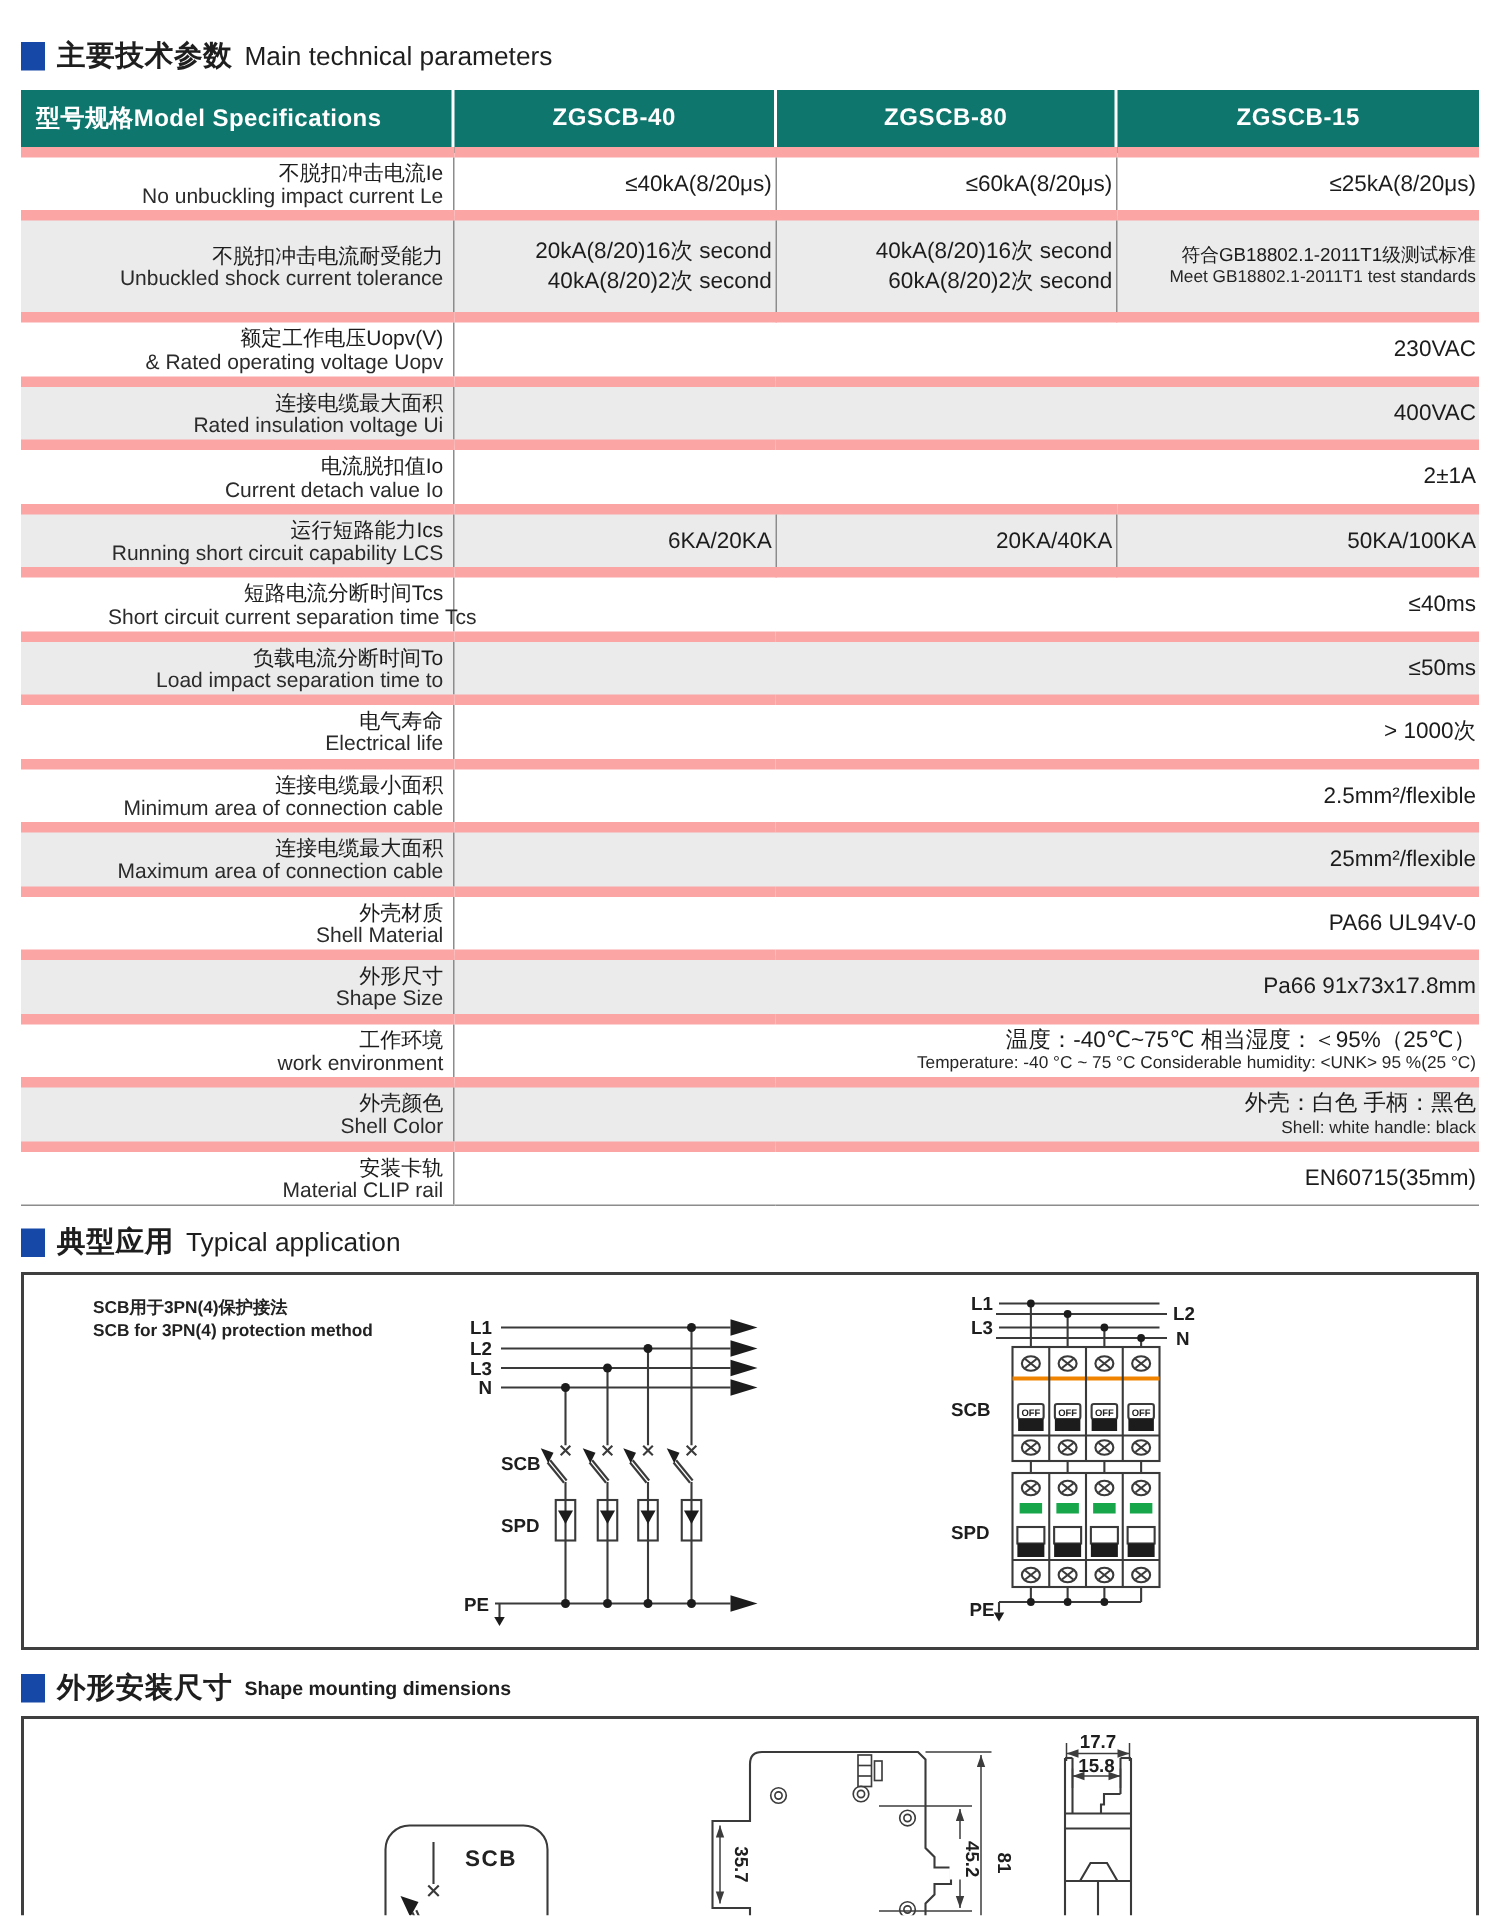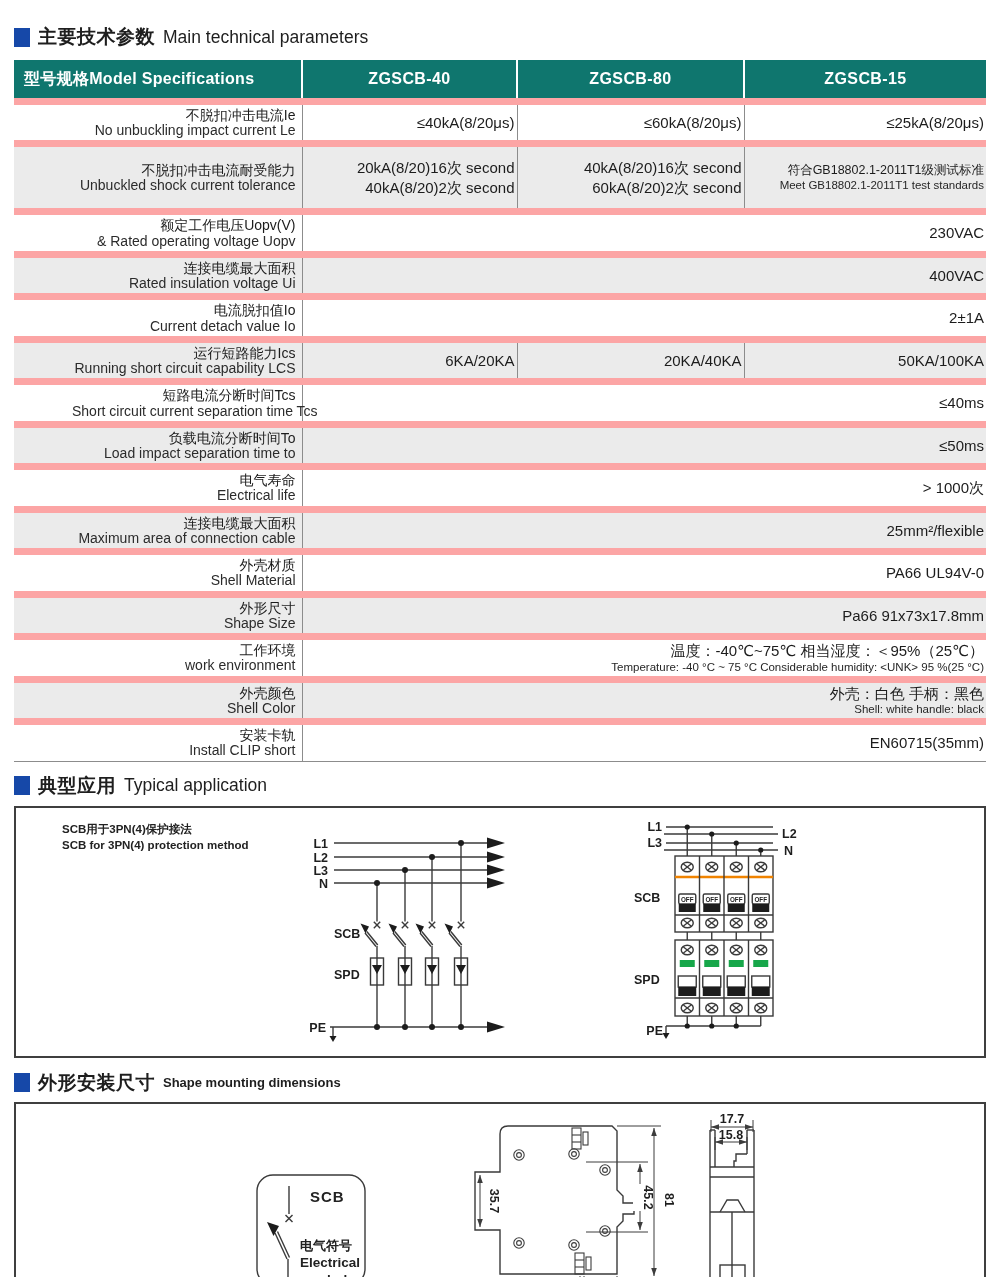--- a/index.html
+++ b/index.html
@@ -166,20 +166,29 @@
           </tr>
           <tr>
             <td class="label">
               <div class="zh">电气寿命</div>
               <div class="en">Electrical life</div>
             </td>
             <td class="val" colspan="3">
               <div class="vline">&gt; 1000次</div>
             </td>
           </tr>
+          <tr>
+            <td class="label">
+              <div class="zh">连接电缆最小面积</div>
+              <div class="en">Minimum area of connection cable</div>
+            </td>
+            <td class="val" colspan="3">
+              <div class="vline">2.5mm²/flexible</div>
+            </td>
+          </tr>
           <tr class="alt">
             <td class="label">
               <div class="zh">连接电缆最大面积</div>
               <div class="en">Maximum area of connection cable</div>
             </td>
             <td class="val" colspan="3">
               <div class="vline">25mm²/flexible</div>
             </td>
           </tr>
           <tr>
@@ -216,21 +225,21 @@
               <div class="en">Shell Color</div>
             </td>
             <td class="val" colspan="3">
               <div class="vline">外壳：白色  手柄：黑色</div>
               <div class="vline sub">Shell: white handle: black</div>
             </td>
           </tr>
           <tr>
             <td class="label">
               <div class="zh">安装卡轨</div>
-              <div class="en">Install CLIP short</div>
+              <div class="en">Material CLIP rail</div>
             </td>
             <td class="val" colspan="3">
               <div class="vline">EN60715(35mm)</div>
             </td>
           </tr>
         </tbody>
   </table>
 
   <div class="sec-h sh2">
     <span class="bullet"></span>

